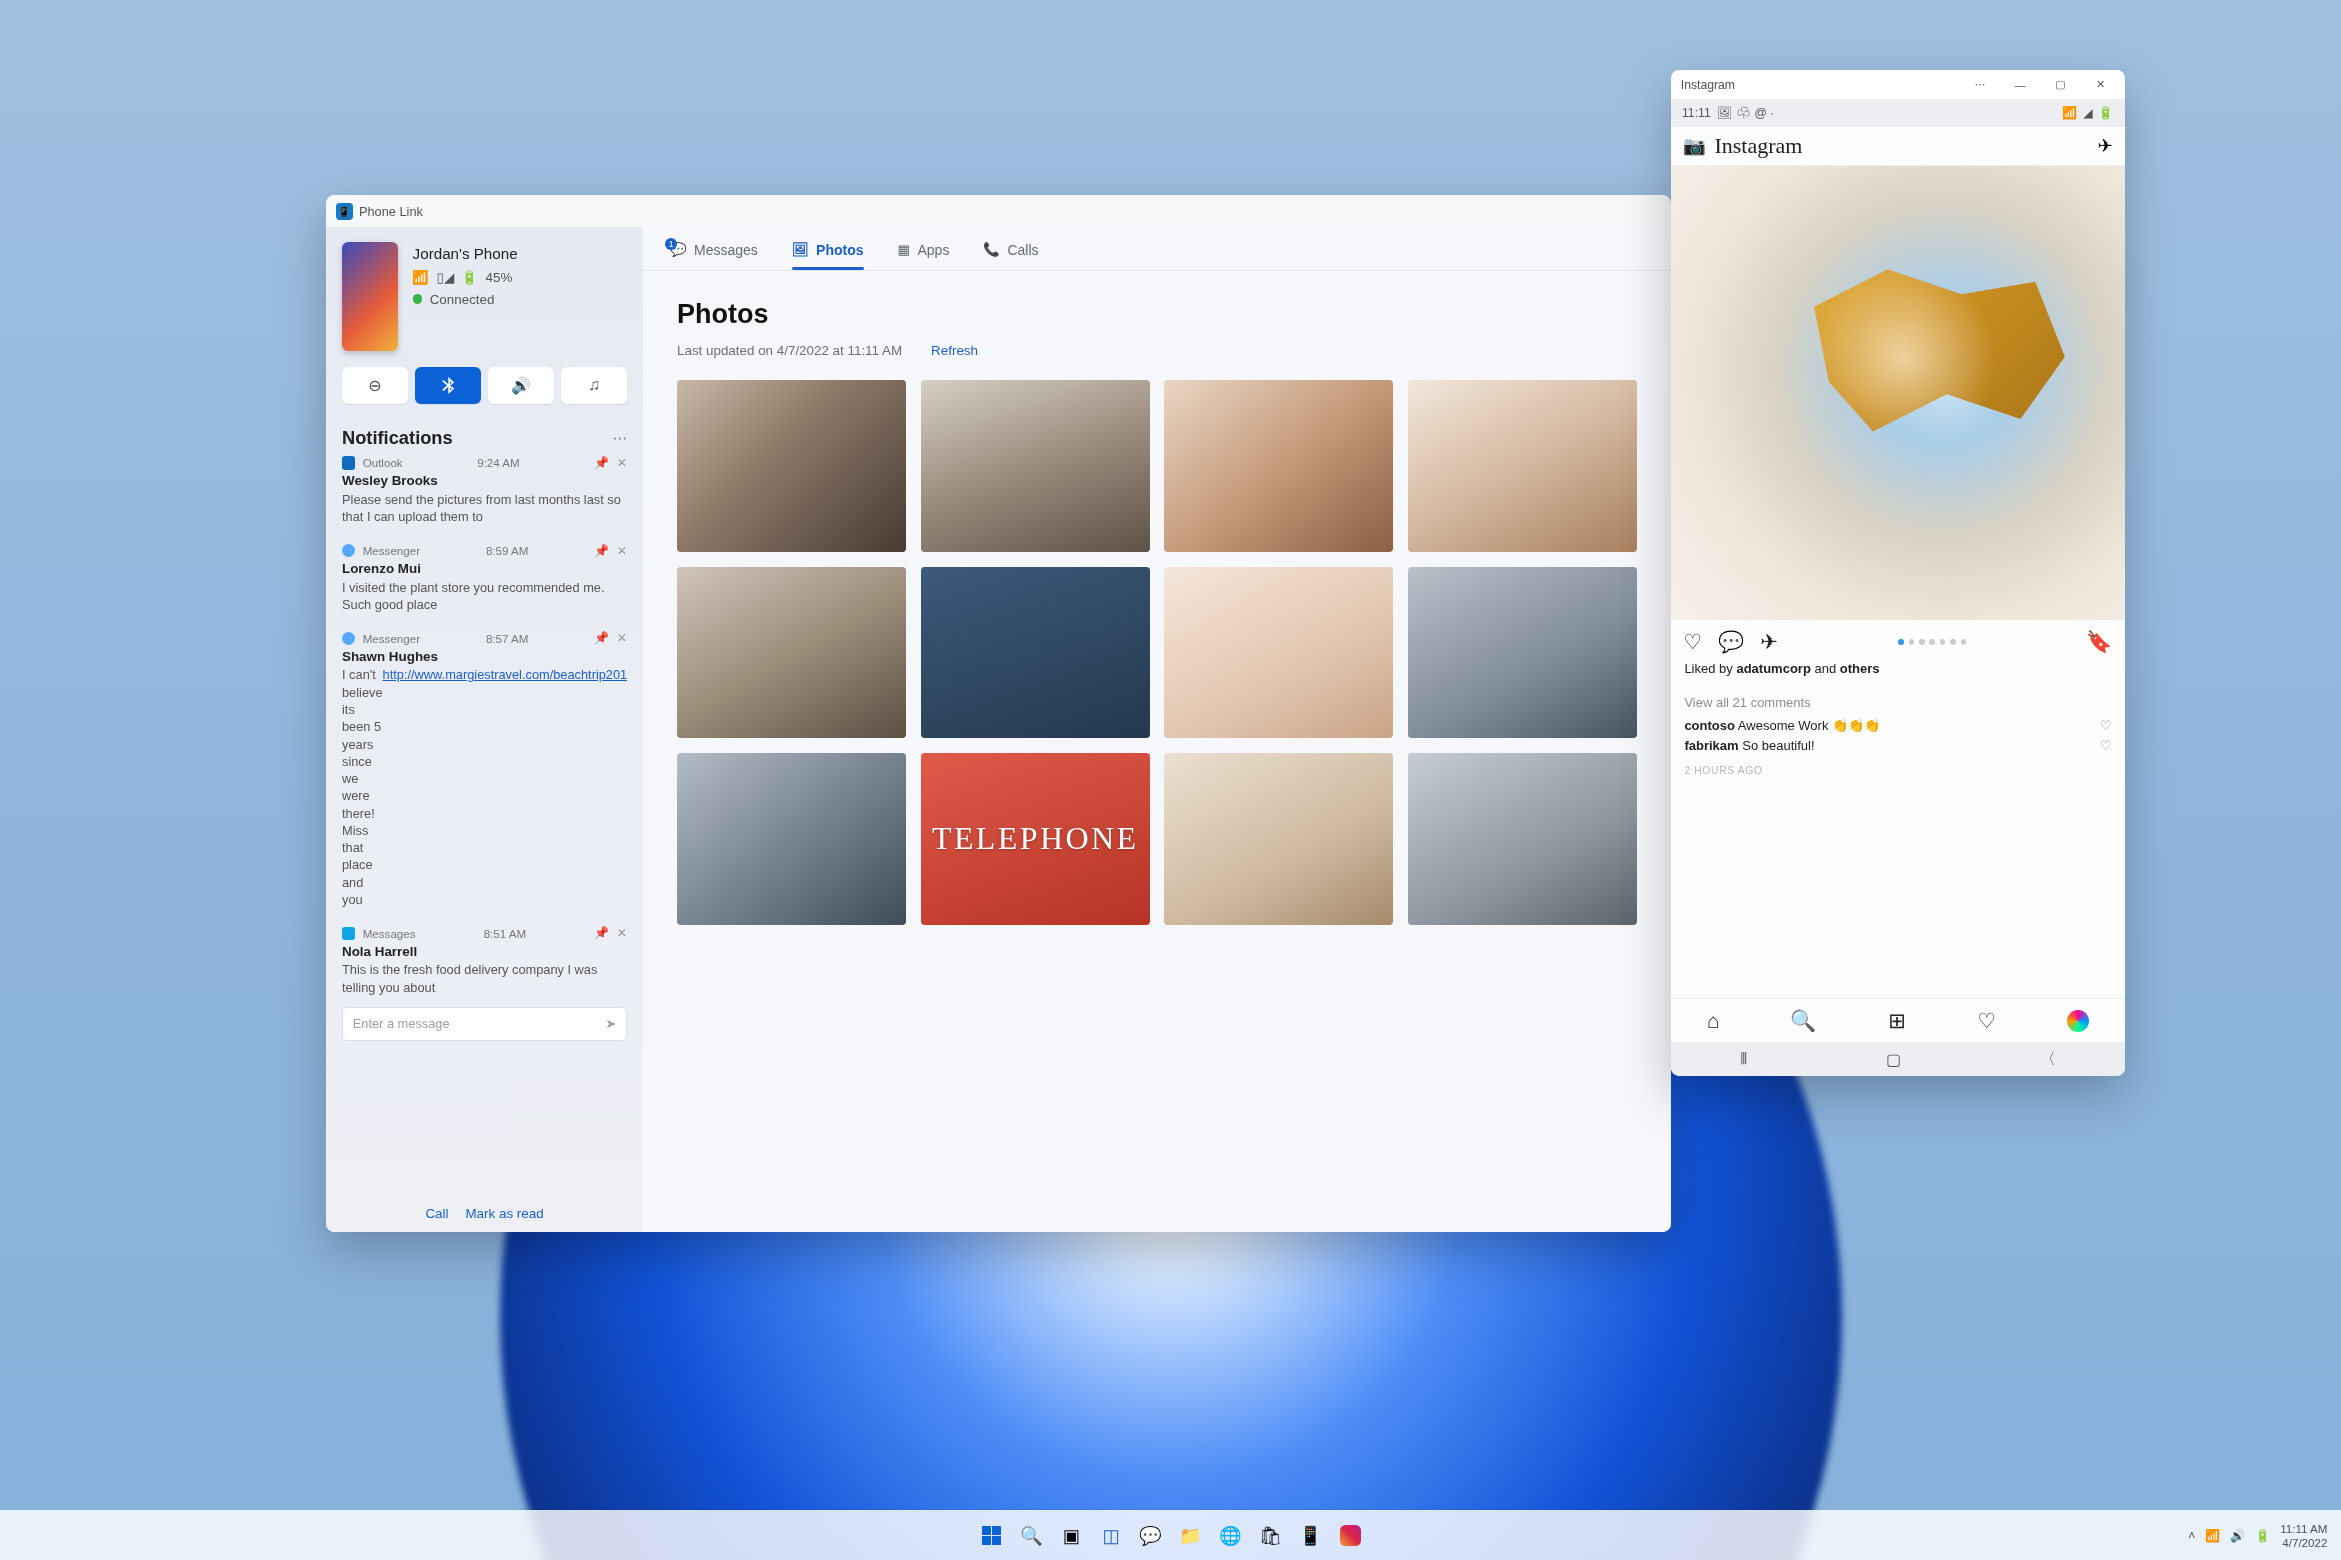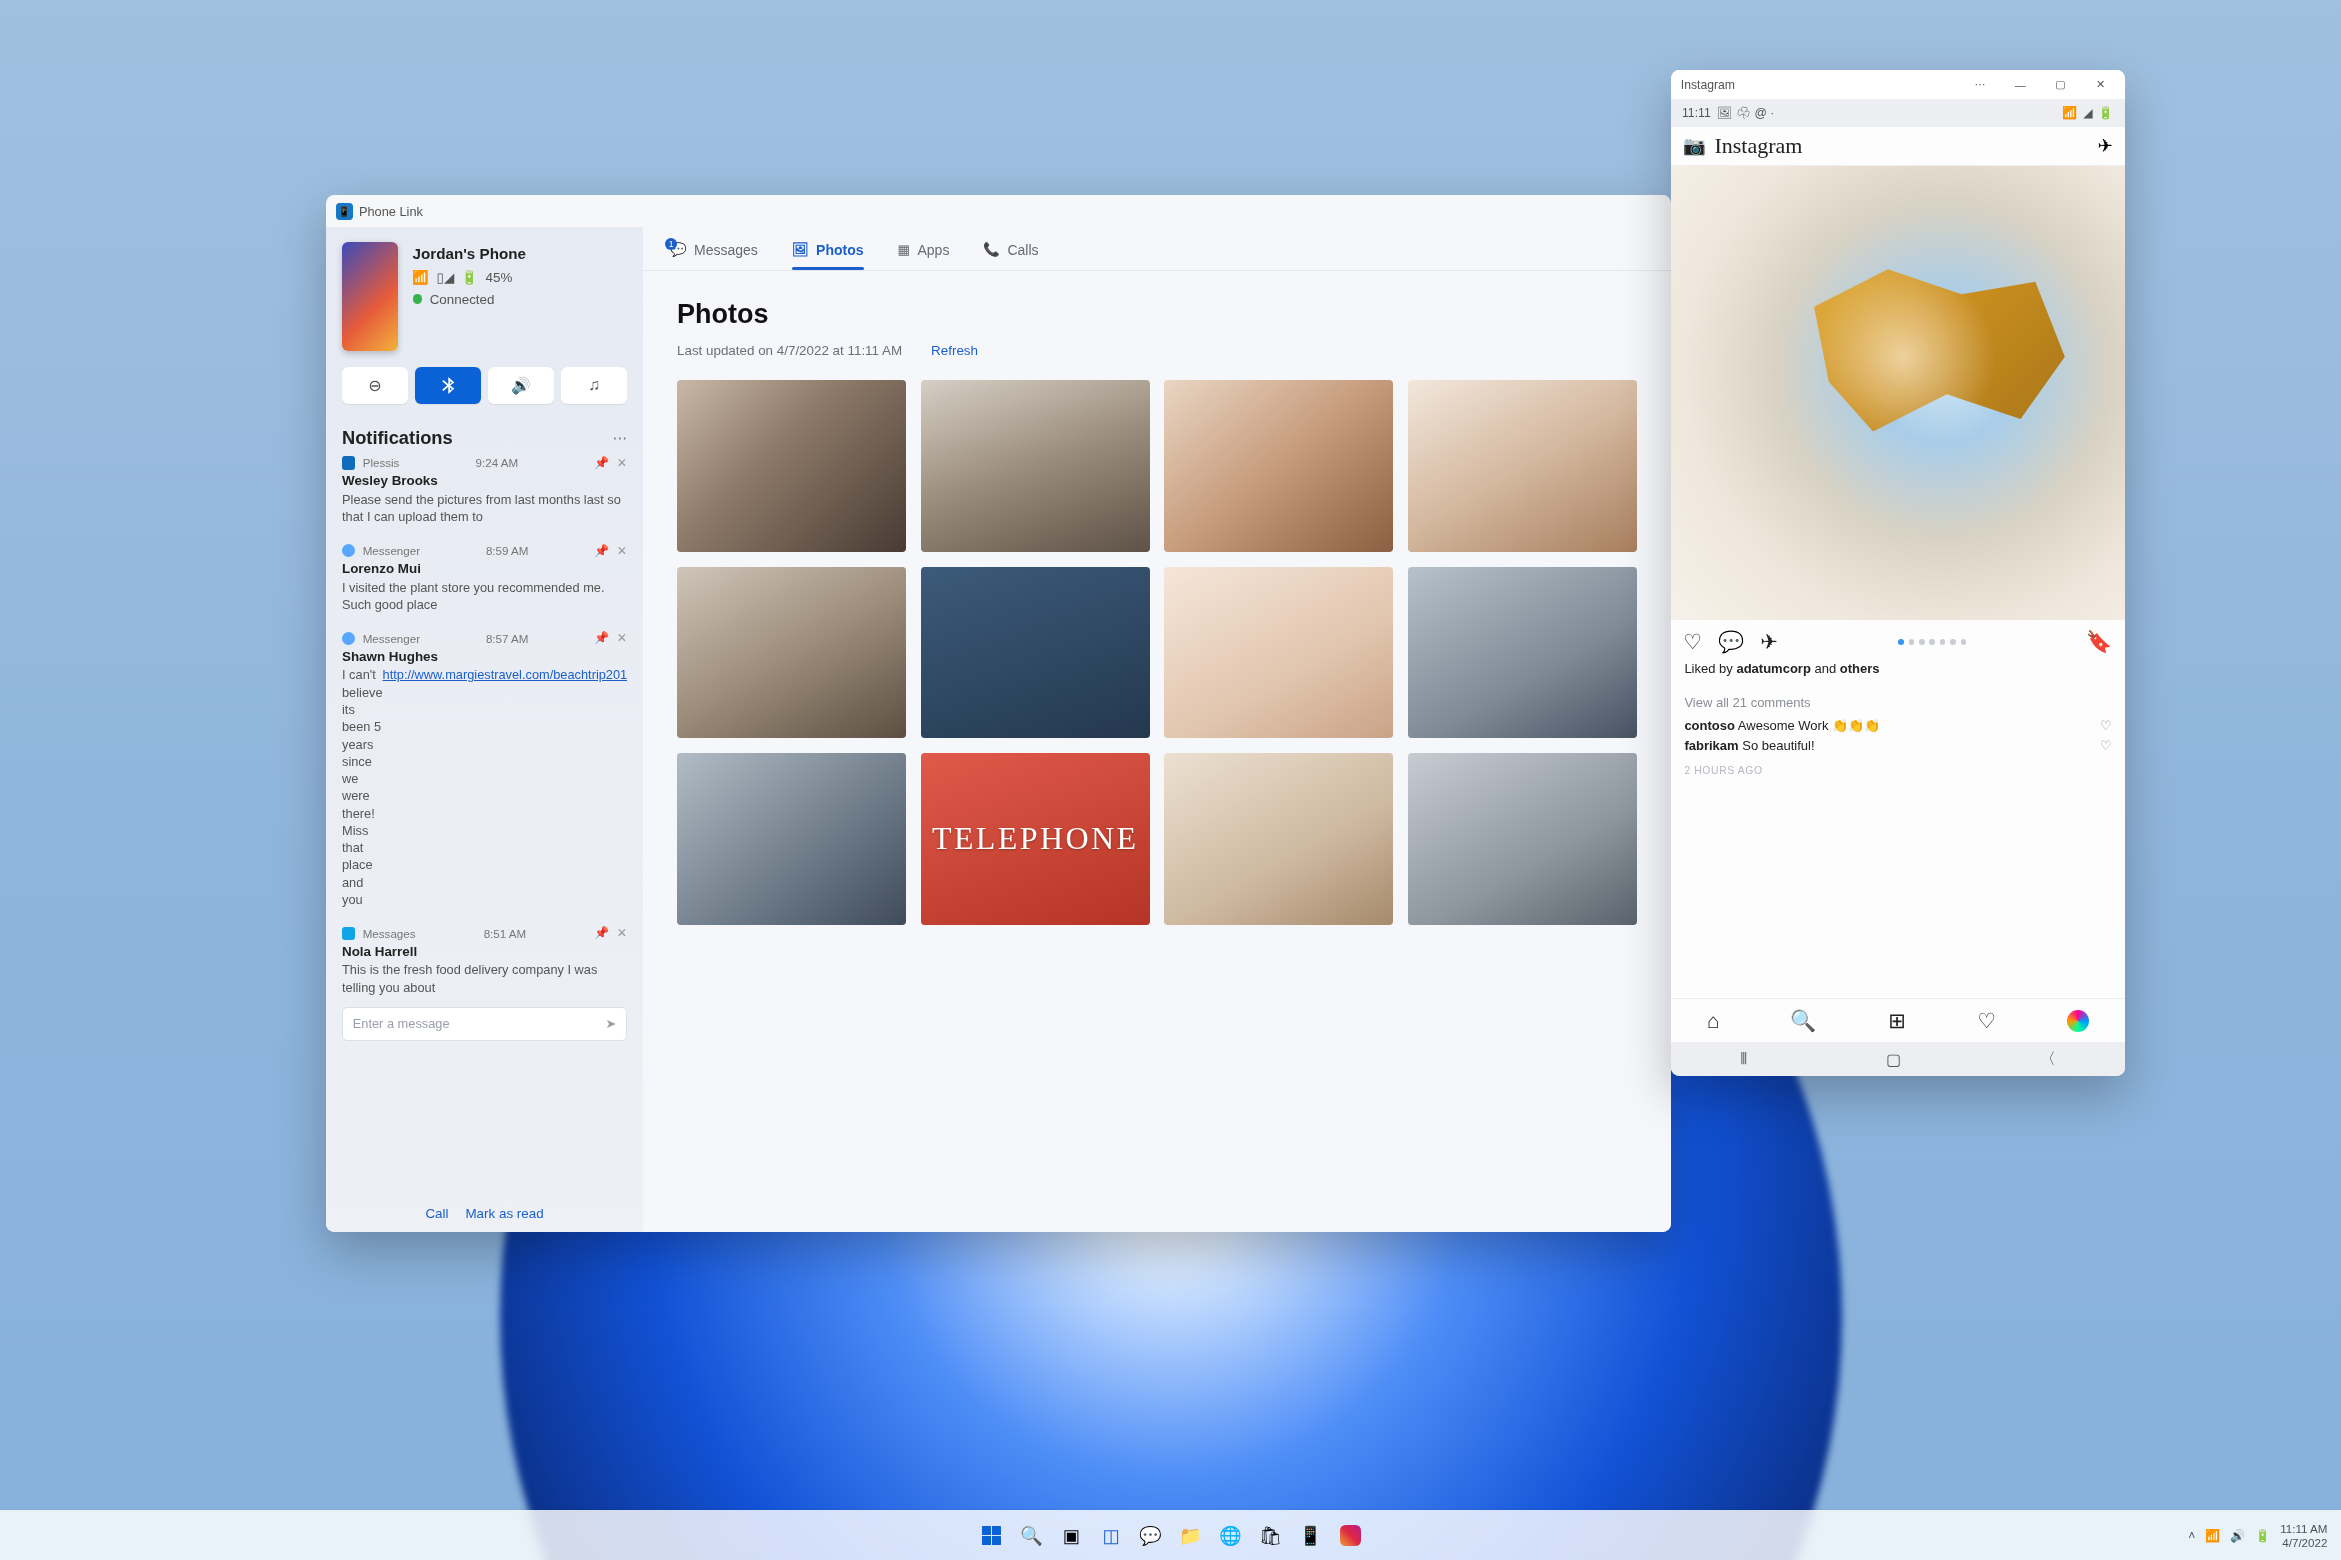--- a/index.html
+++ b/index.html
@@ -49,21 +49,21 @@
   background: linear-gradient(180deg, #e6eaf2 0%, #eef0f6 100%);
   font-size: 13.4px; color: #3f3f3f;
 }
 .phone-row { display: flex; gap: 14.6px; align-items: flex-start; margin-bottom: 16px;}
 .phone-thumb {
   width: 56px; height: 109px; border-radius: 6.1px;
   background: linear-gradient(135deg, #3b4bba 0%, #e65b3b 60%, #f2b23c 100%);
   box-shadow: 0 2.4px 6.1px rgba(0,0,0,.2);
 }
 .phone-info { display: flex; flex-direction: column; gap: 7.3px; padding-top: 3.7px;}
-.phone-info .name { font-weight: 700; font-size: 15.2px; color: #222; }
+.phone-info .name { font-weight: 400; font-size: 15.2px; color: #222; }
 .phone-status { display:flex; align-items:center; gap:7.3px; color:#555; font-size:13.4px;}
 .connected-dot { width: 9.8px; height: 9.8px; border-radius: 50%; background: #38b24a; display:inline-block;}
 .quick-toggle-row { display:flex; gap:7.3px; margin-bottom: 23px; }
 .qbtn {
   flex:1; height:37px; border-radius:6.1px; background:#fff; display:flex;align-items:center;justify-content:center;
   color:#555; box-shadow: 0 0.6px 1.2px rgba(0,0,0,.08); cursor:pointer; font-size:16px;
 }
 .qbtn.active { background:#0b62d6; color:#fff; }
 .notif-header { display:flex; align-items:center; justify-content:space-between; margin-bottom: 7.3px;}
 .notif-header h2 { font-size: 18.3px; font-weight: 600; color:#222;}
@@ -210,21 +210,21 @@
       <div class="notif-header">
         <h2>Notifications</h2>
         <span style="font-size:14.6px;color:#777;cursor:pointer;">⋯</span>
       </div>
 
       <div class="notif-list">
 
         <div class="notif">
           <div class="notif-top">
             <span class="nicon outlook"></span>
-            <span>Plessis</span>
+            <span>Outlook</span>
             <span class="spacer"></span>
             <span>9:24 AM</span>
             <span class="spacer"></span>
             <span class="pin">📌</span>
             <span class="dismiss">✕</span>
           </div>
           <span class="sender">Wesley Brooks</span>
           <span class="body">Please send the pictures from last months last so that I can upload them to</span>
         </div>
 

